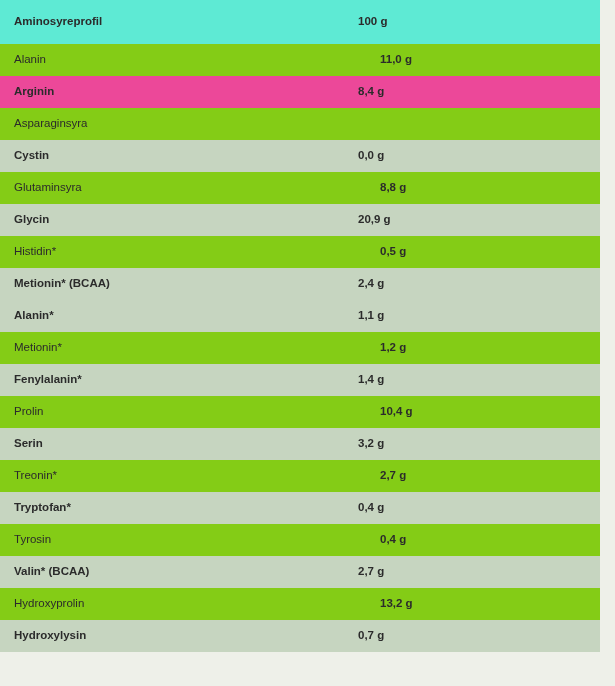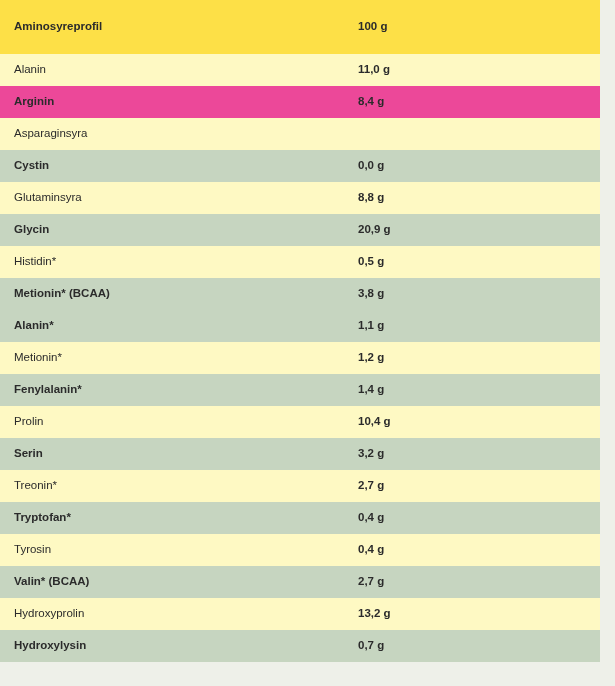--- a/index.html
+++ b/index.html
@@ -26,31 +26,32 @@
     height: 32px;
     box-sizing: border-box;
     padding: 0 14px;
     font-size: 11.5px;
     color: #2b2b2b;
     line-height: 1;
   }
 
   
   .row.header {
-    background: #fde047;
-    height: 54px;
+    background: #5eead4;
+    height: 44px;
   }
   .row.header .cell-label,
   .row.header .cell-value {
     font-weight: bold;
   }
 
   
   .row.odd {
-    background: #fef9c3;
+    background: #84cc16;
+    gap: 22px;
   }
   .row.even {
     background: #c6d5c0;
   }
   
   .row.highlight {
     background: #ec4899;
   }
 
   
@@ -107,21 +108,21 @@
       <div class="row even">
         <div class="cell-label">Glycin</div>
         <div class="cell-value">20,9 g</div>
       </div>
       <div class="row odd">
         <div class="cell-label">Histidin*</div>
         <div class="cell-value">0,5 g</div>
       </div>
       <div class="row even">
         <div class="cell-label">Metionin* (BCAA)</div>
-        <div class="cell-value">3,8 g</div>
+        <div class="cell-value">2,4 g</div>
       </div>
       <div class="row even">
         <div class="cell-label">Alanin*</div>
         <div class="cell-value">1,1 g</div>
       </div>
       <div class="row odd">
         <div class="cell-label">Metionin*</div>
         <div class="cell-value">1,2 g</div>
       </div>
       <div class="row even">

